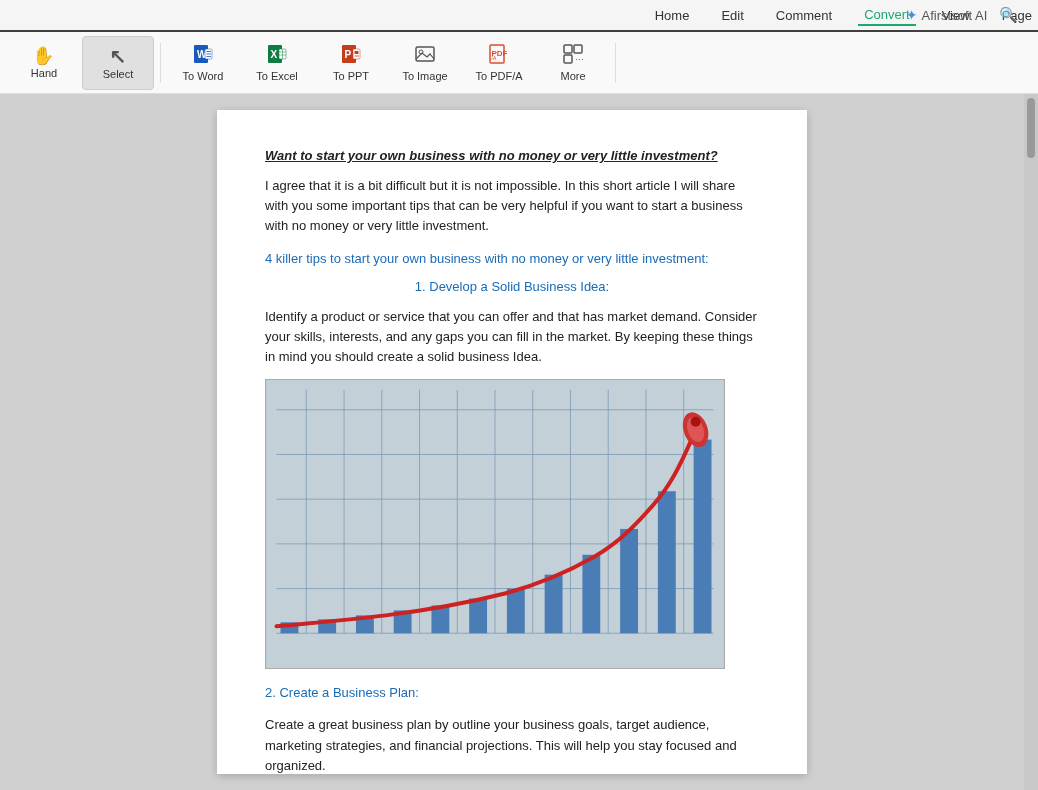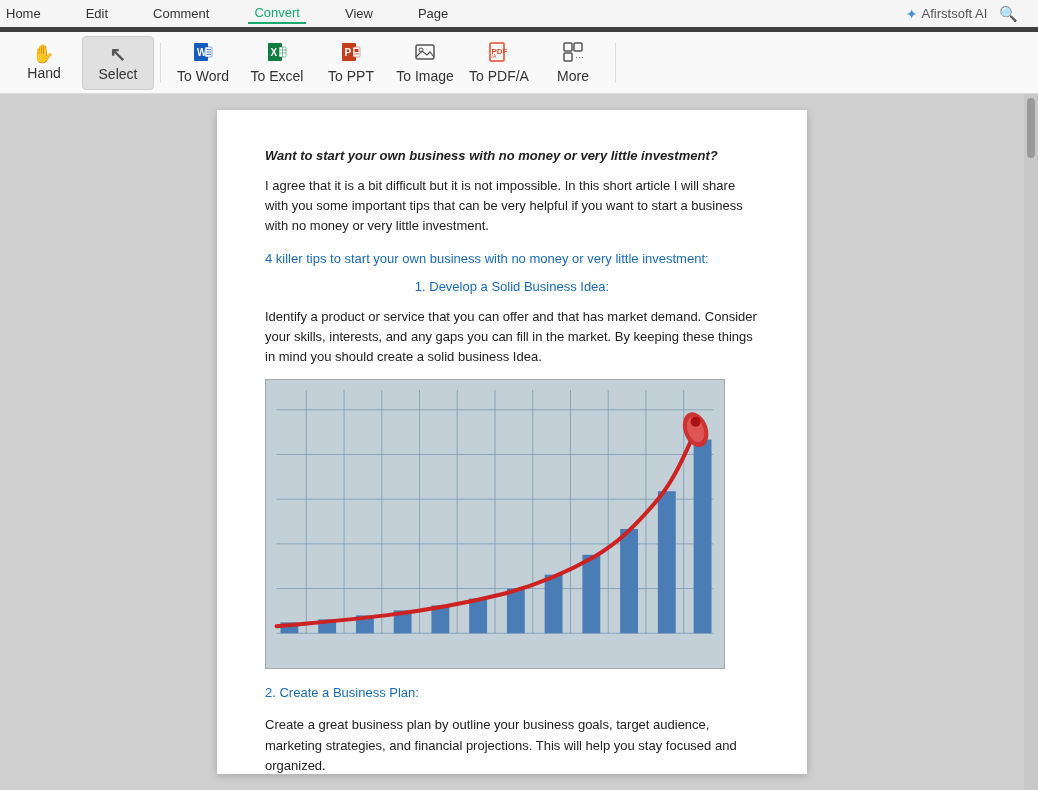--- a/index.html
+++ b/index.html
@@ -2,26 +2,26 @@
 <html><head>
   <meta charset="utf-8">
   <style>
     * { margin: 0; padding: 0; box-sizing: border-box; }
     body { font-family: 'Segoe UI', Arial, sans-serif; background: #e8e8e8; width: 1038px; height: 790px; overflow: hidden; }
 
     
     .menu-bar {
       display: flex;
       align-items: center;
-      justify-content: flex-start;
+      justify-content: flex-end;
       background: #f5f5f5;
-      border-bottom: 5px solid #404040;
+      border-bottom: 2px solid #404040;
       padding: 4px 0;
       height: 32px;
-      gap: 33px;
+      gap: 20px;
     }
     .menu-item {
       font-size: 13px;
       color: #333;
       cursor: pointer;
       padding: 2px 6px;
     }
     .menu-item.active { color: #1aaa6e; border-bottom: 2px solid #1aaa6e; }
     .menu-right {
       position: absolute;
@@ -71,21 +71,21 @@
       color: #555;
       line-height: 1;
     }
     .tool-icon.word-icon { color: #185abd; }
     .tool-icon.excel-icon { color: #107c41; }
     .tool-icon.ppt-icon { color: #c43e1c; }
     .tool-icon.image-icon { color: #555; }
     .tool-icon.pdfa-icon { color: #e04b2a; text-decoration: underline; }
     .tool-icon.more-icon { color: #555; }
     .tool-icon.batch-icon { color: #555; }
-    .tool-label { font-size: 14px; color: #333; }
+    .tool-label { font-size: 11px; color: #333; }
 
     
     .toolbar-sep {
       width: 1px;
       height: 40px;
       background: #ddd;
       margin: 0 4px;
     }
 
     
@@ -125,20 +125,21 @@
       font-size: 13px;
       line-height: 1.55;
       color: #222;
       overflow: hidden;
     }
     .doc-heading {
       font-weight: bold;
       font-style: italic;
       margin-bottom: 10px;
       font-size: 13px;
+      text-decoration: underline;
     }
     .doc-para {
       margin-bottom: 12px;
       font-size: 13px;
     }
     .doc-link {
       color: #1a6cb7;
       text-decoration: none;
       display: block;
       margin-bottom: 8px;

